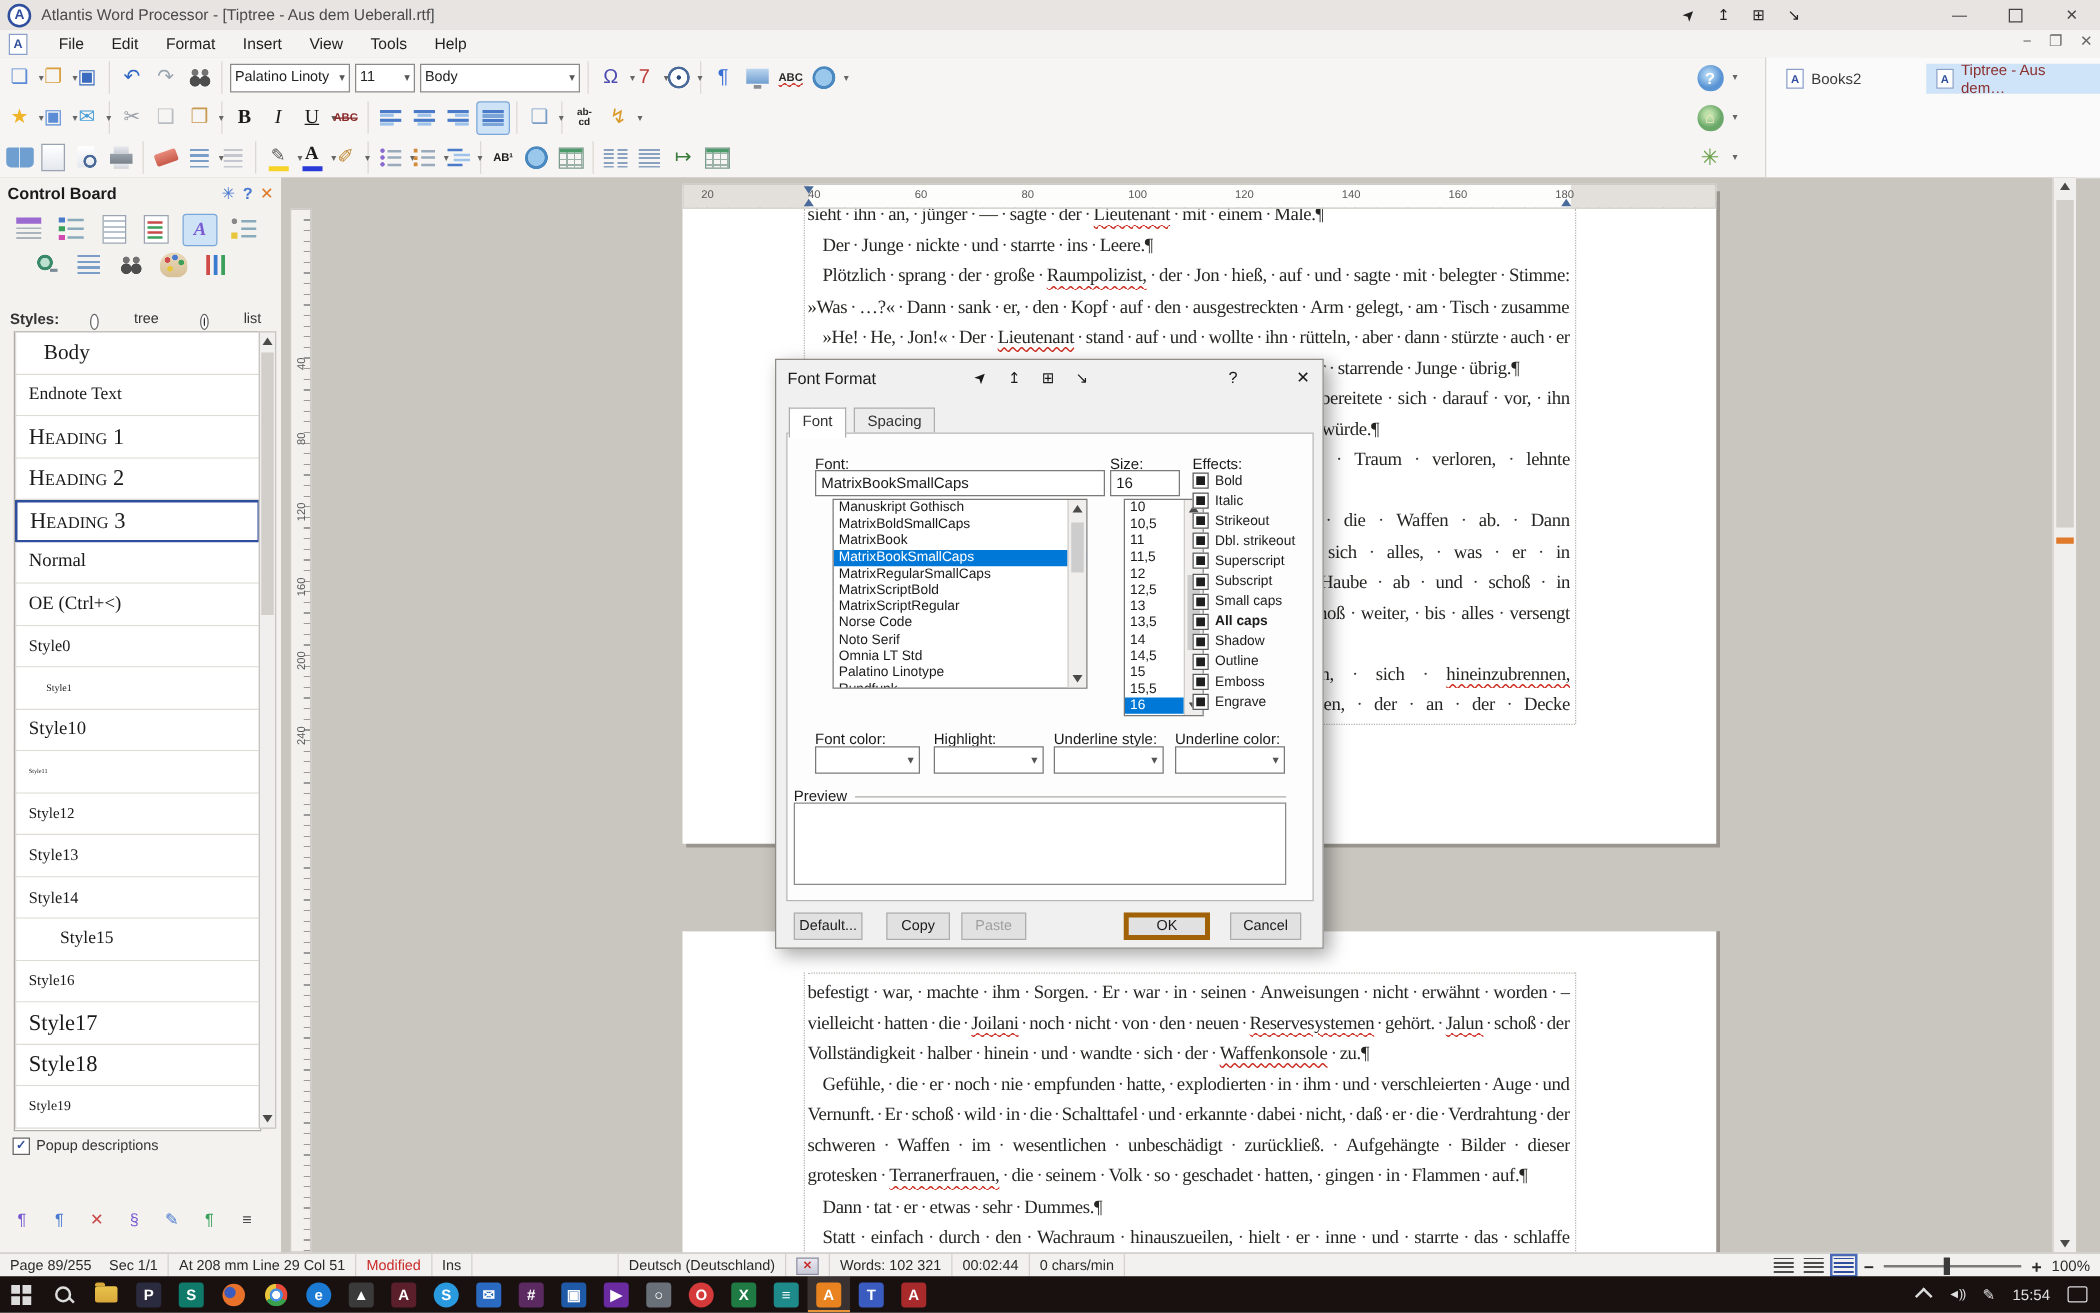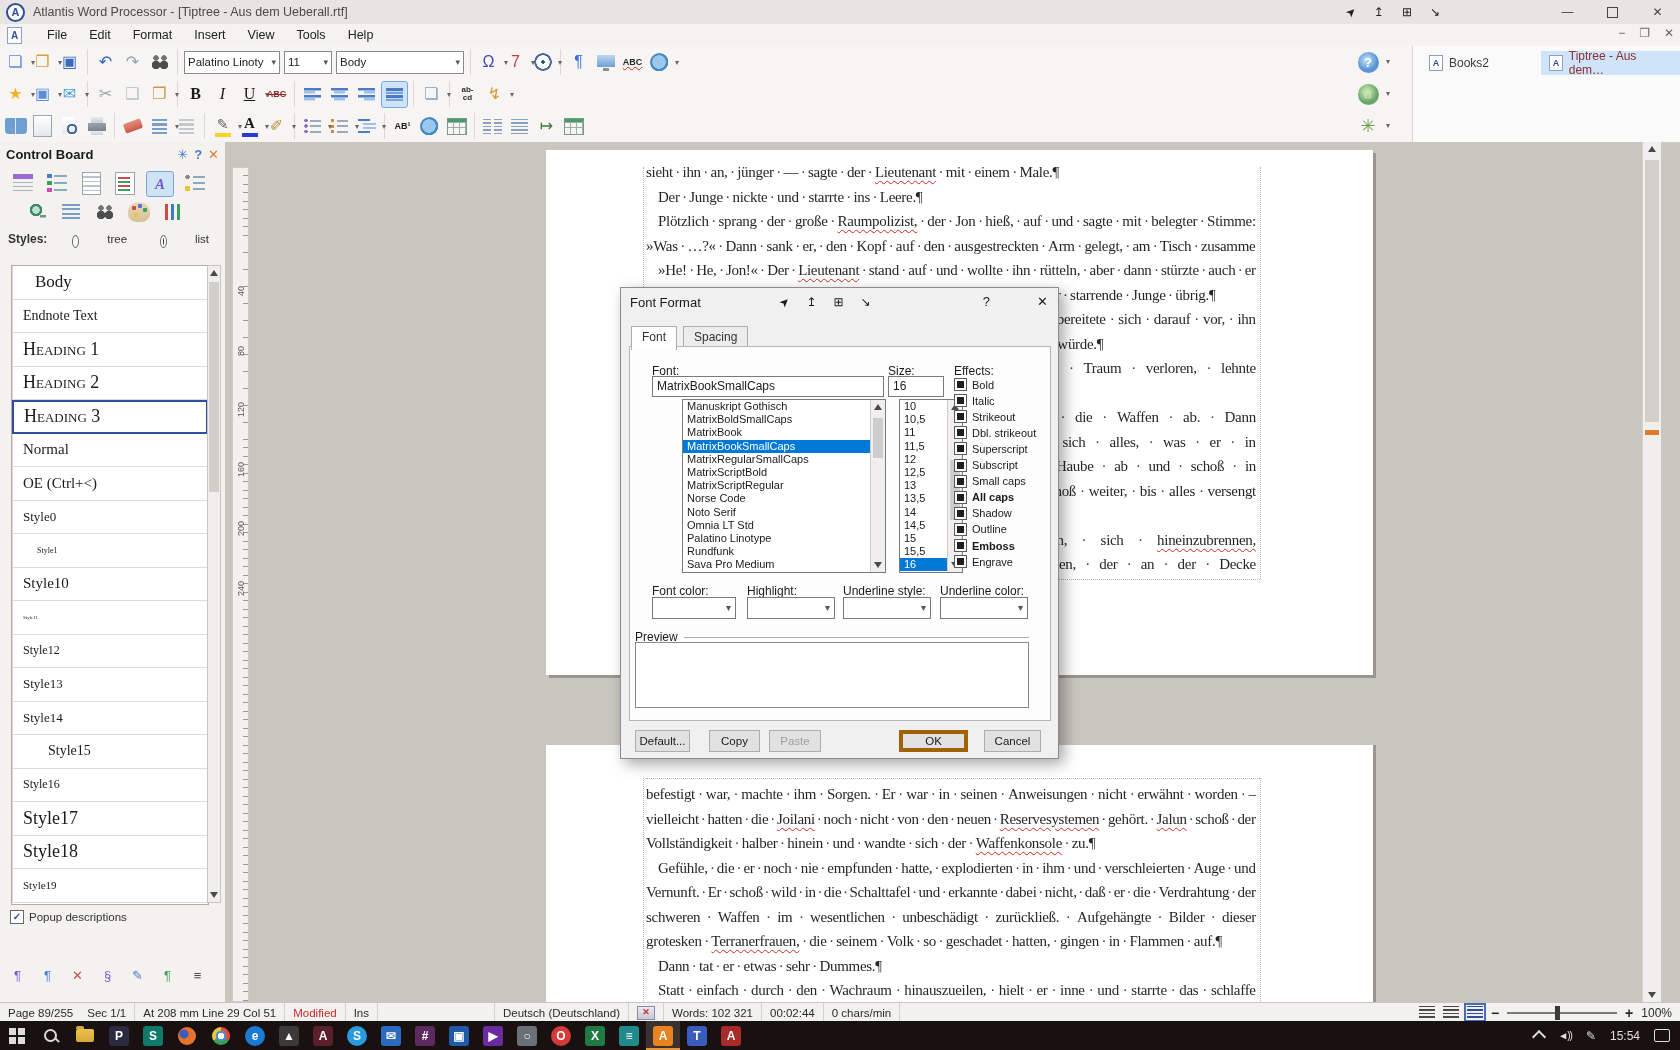--- a/index.html
+++ b/index.html
@@ -169,21 +169,21 @@
   .c-palette{width:22px;height:20px;border-radius:50% 50% 40% 40%;background:
     radial-gradient(circle at 6px 6px,#d04a4a 2px,transparent 2.5px),
     radial-gradient(circle at 12px 4px,#4a7ad0 2px,transparent 2.5px),
     radial-gradient(circle at 17px 8px,#3aa05a 2px,transparent 2.5px),
     radial-gradient(circle at 8px 13px,#e8c53a 2px,transparent 2.5px),
     linear-gradient(#e8d8b8,#d8c098);}
   .c-clips{width:20px;height:20px;background:
     linear-gradient(#d04a4a,#d04a4a) no-repeat 2px 2px/3px 16px,
     linear-gradient(#3a7ad0,#3a7ad0) no-repeat 8px 2px/3px 16px,
     linear-gradient(#3aa05a,#3aa05a) no-repeat 14px 2px/3px 16px;border-radius:3px;}
-  #cb-styles-head{display:flex;align-items:center;height:22px;padding:0 8px;margin-top:4px;gap:25px;}
+  #cb-styles-head{display:flex;align-items:center;height:22px;padding:0 8px;margin-top:20px;gap:25px;}
   #cb-styles-label{font-weight:bold;font-size:12px;flex:1;}
   .radio{width:11px;height:11px;border:1px solid #666;border-radius:50%;background:#fff;display:inline-block;margin-right:3px;position:relative;top:2px;}
   .radio.on::after{content:"";position:absolute;inset:2px;background:#222;border-radius:50%;}
   .radlab{font-size:11.5px;margin-right:8px;}
   #styleslist{position:absolute;left:11px;top:123px;width:196px;height:638px;background:#fff;border:1px solid #b0aca6;overflow:hidden;}
   .style-item{box-sizing:border-box;height:33.5px;border:1px solid #dedbd6;border-top:none;display:flex;align-items:center;
     font-family:"Liberation Serif",serif;color:#1a1a1a;background:#fff;}
   .style-item.sel{border:2px solid #2f4f9e;}
   .sc{font-variant:small-caps;}
   #styles-scroll{position:absolute;left:207px;top:123px;width:14px;height:638px;background:#f0efed;border:1px solid #c8c4c0;box-sizing:border-box;}
@@ -697,20 +697,34 @@
         <span class="cbb" style="color: rgb(74, 122, 208);">¶</span>
         <span class="cbb" style="color: rgb(200, 74, 74);">✕</span>
         <span class="cbb" style="color: rgb(122, 90, 208);">§</span>
         <span class="cbb" style="color: rgb(74, 122, 208);">✎</span>
         <span class="cbb" style="color: rgb(58, 160, 90);">¶</span>
         <span class="cbb" style="color: rgb(74, 74, 74);">≡</span>
       </div>
   </div>
 
   <div id="docarea">
+    <div id="hruler">
+        <span class="hnum" style="left: 14px;">20</span>
+        <span class="hnum" style="left: 99.4px;">40</span>
+        <span class="hnum" style="left: 184.8px;">60</span>
+        <span class="hnum" style="left: 270.2px;">80</span>
+        <span class="hnum" style="left: 355.6px;">100</span>
+        <span class="hnum" style="left: 441px;">120</span>
+        <span class="hnum" style="left: 526.4px;">140</span>
+        <span class="hnum" style="left: 611.8px;">160</span>
+        <span class="hnum" style="left: 697.2px;">180</span>
+        <span class="tri tri-down" style="left: 96px;"></span>
+        <span class="tri tri-up" style="left: 96px;"></span>
+        <span class="tri tri-up" style="left: 702px;"></span>
+      </div>
     <div id="vruler">
         <span class="vnum" style="top: 118px;">40</span>
         <span class="vnum" style="top: 177.5px;">80</span>
         <span class="vnum" style="top: 237px;">120</span>
         <span class="vnum" style="top: 296.5px;">160</span>
         <span class="vnum" style="top: 356px;">200</span>
         <span class="vnum" style="top: 415.5px;">240</span>
       </div>
 
     <div class="page" id="page1">
@@ -1350,21 +1364,21 @@
       </span>
       <span id="dlg-help">?</span>
       <span id="dlg-close">✕</span>
     </div>
     <span class="dtab" id="dtab-font">Font</span>
     <span class="dtab" id="dtab-spacing">Spacing</span>
     <div id="dlg-panel"></div>
 
     <span class="dlab" style="left:31px;top:76px">Font:</span>
     <span class="dinput" style="left:31px;top:88px;width:232px;height:21px">MatrixBookSmallCaps</span>
-    <div class="listbox" id="fontlist" style="left:61px;top:111px;width:204px;height:174px">
+    <div class="listbox" id="fontlist" style="left:45px;top:111px;width:204px;height:152px">
       <div id="fontitems">
           <div class="lb-item">Manuskript Gothisch</div>
           <div class="lb-item">MatrixBoldSmallCaps</div>
           <div class="lb-item">MatrixBook</div>
           <div class="lb-item sel">MatrixBookSmallCaps</div>
           <div class="lb-item">MatrixRegularSmallCaps</div>
           <div class="lb-item">MatrixScriptBold</div>
           <div class="lb-item">MatrixScriptRegular</div>
           <div class="lb-item">Norse Code</div>
           <div class="lb-item">Noto Serif</div>
@@ -1469,21 +1483,21 @@
           <span class="eflab">All caps</span>
         </div>
         <div class="efrow" style="left: 333px; top: 218.8px; position: absolute;">
           <span class="efbox"></span>
           <span class="eflab">Shadow</span>
         </div>
         <div class="efrow" style="left: 333px; top: 234.9px; position: absolute;">
           <span class="efbox"></span>
           <span class="eflab">Outline</span>
         </div>
-        <div class="efrow" style="left: 333px; top: 251px; position: absolute; font-weight: bold;">
+        <div class="efrow" style="left: 333px; top: 251px; position: absolute;">
           <span class="efbox"></span>
           <span class="eflab">Emboss</span>
         </div>
         <div class="efrow" style="left: 333px; top: 267.1px; position: absolute;">
           <span class="efbox"></span>
           <span class="eflab">Engrave</span>
         </div>
       </div>
     </div>
 

